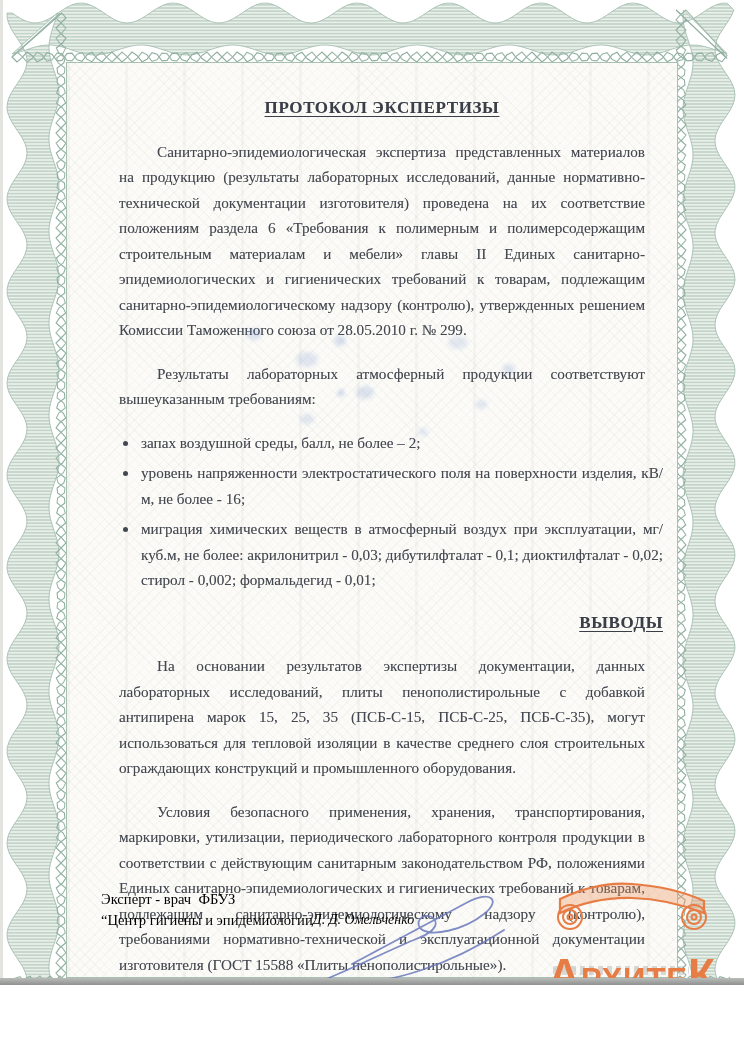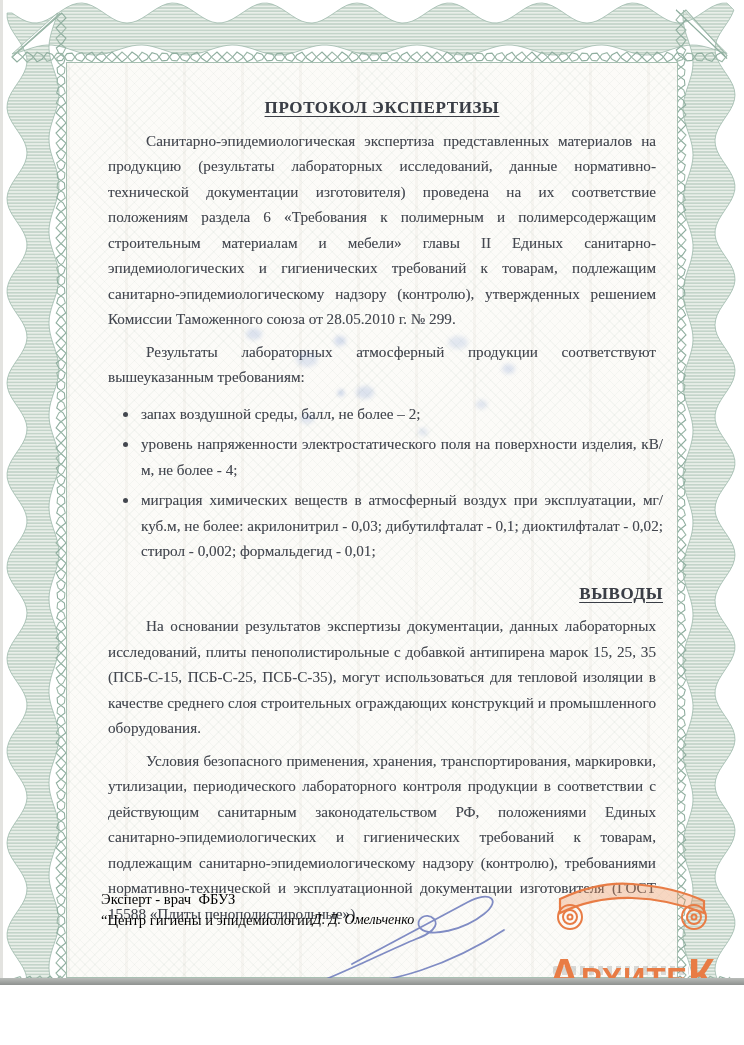--- a/index.html
+++ b/index.html
@@ -18,21 +18,21 @@
           repeating-linear-gradient(45deg, rgba(152,178,162,.08) 0 1px, transparent 1px 7px),
           repeating-linear-gradient(-45deg, rgba(152,178,162,.08) 0 1px, transparent 1px 7px),
           repeating-linear-gradient(90deg, rgba(232,228,221,.30) 0 3px, transparent 3px 58px),
           #fcfbf8;}
   .content{position:absolute;left:34px;top:22px;width:562px;color:#43474f;
         font-size:15.2px;line-height:25.5px;
         text-shadow:0 0 .5px rgba(70,72,82,.35);}
   .doc-title{text-align:center;font-weight:bold;font-size:17px;letter-spacing:.6px;
         margin:10px 0 0 0;color:#3a3e46;
         text-decoration:underline;text-underline-offset:3px;}
-  p.just{text-align:justify;text-indent:38px;margin:7px;}
+  p.just{text-align:justify;text-indent:38px;margin:18px;}
   .p1{margin-top:25px;}
   .p2{margin-top:12px;}
   ul.reqs{margin:11px 0 0 0;padding:0 0 0 22px;}
   ul.reqs li{text-align:justify;margin:0 0 5px 16px;padding-left:2px;}
   ul.reqs li::marker{color:#43474f;}
   .h2{text-align:right;font-weight:bold;font-size:17px;letter-spacing:.6px;margin:17px 0 0 0;
         color:#3a3e46;text-decoration:underline;text-underline-offset:3px;}
   .p3{margin-top:17px;}
   .p4{margin-top:5px;}
   
@@ -78,21 +78,21 @@
     <path id="zig2" fill="none" stroke="#9bb7a8" stroke-width="1.1" d="M12.0 57.0 L 17.0 52.0 L 22.0 56.3 L 27.0 61.9 L 32.0 58.5 L 37.0 52.3 L 42.0 54.8 L 47.0 61.3 L 52.0 59.8 L 57.0 53.1 L 62.0 53.6 L 67.0 60.4 L 72.0 60.9 L 77.0 54.2 L 82.0 52.7 L 87.0 59.2 L 92.0 61.7 L 97.0 55.5 L 102.0 52.1 L 107.0 57.7 L 112.0 62.0 L 117.0 57.0 L 122.0 52.0 L 127.0 56.3 L 132.0 61.9 L 137.0 58.5 L 142.0 52.3 L 147.0 54.8 L 152.0 61.3 L 157.0 59.8 L 162.0 53.1 L 167.0 53.6 L 172.0 60.4 L 177.0 60.9 L 182.0 54.2 L 187.0 52.7 L 192.0 59.2 L 197.0 61.7 L 202.0 55.5 L 207.0 52.1 L 212.0 57.7 L 217.0 62.0 L 222.0 57.0 L 227.0 52.0 L 232.0 56.3 L 237.0 61.9 L 242.0 58.5 L 247.0 52.3 L 252.0 54.8 L 257.0 61.3 L 262.0 59.8 L 267.0 53.1 L 272.0 53.6 L 277.0 60.4 L 282.0 60.9 L 287.0 54.2 L 292.0 52.7 L 297.0 59.2 L 302.0 61.7 L 307.0 55.5 L 312.0 52.1 L 317.0 57.7 L 322.0 62.0 L 327.0 57.0 L 332.0 52.0 L 337.0 56.3 L 342.0 61.9 L 347.0 58.5 L 352.0 52.3 L 357.0 54.8 L 362.0 61.3 L 367.0 59.8 L 372.0 53.1 L 377.0 53.6 L 382.0 60.4 L 387.0 60.9 L 392.0 54.2 L 397.0 52.7 L 402.0 59.2 L 407.0 61.7 L 412.0 55.5 L 417.0 52.1 L 422.0 57.7 L 427.0 62.0 L 432.0 57.0 L 437.0 52.0 L 442.0 56.3 L 447.0 61.9 L 452.0 58.5 L 457.0 52.3 L 462.0 54.8 L 467.0 61.3 L 472.0 59.8 L 477.0 53.1 L 482.0 53.6 L 487.0 60.4 L 492.0 60.9 L 497.0 54.2 L 502.0 52.7 L 507.0 59.2 L 512.0 61.7 L 517.0 55.5 L 522.0 52.1 L 527.0 57.7 L 532.0 62.0 L 537.0 57.0 L 542.0 52.0 L 547.0 56.3 L 552.0 61.9 L 557.0 58.5 L 562.0 52.3 L 567.0 54.8 L 572.0 61.3 L 577.0 59.8 L 582.0 53.1 L 587.0 53.6 L 592.0 60.4 L 597.0 60.9 L 602.0 54.2 L 607.0 52.7 L 612.0 59.2 L 617.0 61.7 L 622.0 55.5 L 627.0 52.1 L 632.0 57.7 L 637.0 62.0 L 642.0 57.0 L 647.0 52.0 L 652.0 56.3 L 657.0 61.9 L 662.0 58.5 L 667.0 52.3 L 672.0 54.8 L 677.0 61.3 L 682.0 59.8 L 687.0 53.1 L 692.0 53.6 L 697.0 60.4 L 702.0 60.9 L 707.0 54.2 L 712.0 52.7 L 717.0 59.2 L 722.0 61.7 L 727.0 55.5 L 685.9 10.0 L 680.3 15.0 L 676.0 20.0 L 681.0 25.0 L 686.0 30.0 L 681.7 35.0 L 676.1 40.0 L 679.5 45.0 L 685.7 50.0 L 683.2 55.0 L 676.7 60.0 L 678.2 65.0 L 684.9 70.0 L 684.4 75.0 L 677.6 80.0 L 677.1 85.0 L 683.8 90.0 L 685.3 95.0 L 678.8 100.0 L 676.3 105.0 L 682.5 110.0 L 685.9 115.0 L 680.3 120.0 L 676.0 125.0 L 681.0 130.0 L 686.0 135.0 L 681.7 140.0 L 676.1 145.0 L 679.5 150.0 L 685.7 155.0 L 683.2 160.0 L 676.7 165.0 L 678.2 170.0 L 684.9 175.0 L 684.4 180.0 L 677.6 185.0 L 677.1 190.0 L 683.8 195.0 L 685.3 200.0 L 678.8 205.0 L 676.3 210.0 L 682.5 215.0 L 685.9 220.0 L 680.3 225.0 L 676.0 230.0 L 681.0 235.0 L 686.0 240.0 L 681.7 245.0 L 676.1 250.0 L 679.5 255.0 L 685.7 260.0 L 683.2 265.0 L 676.7 270.0 L 678.2 275.0 L 684.9 280.0 L 684.4 285.0 L 677.6 290.0 L 677.1 295.0 L 683.8 300.0 L 685.3 305.0 L 678.8 310.0 L 676.3 315.0 L 682.5 320.0 L 685.9 325.0 L 680.3 330.0 L 676.0 335.0 L 681.0 340.0 L 686.0 345.0 L 681.7 350.0 L 676.1 355.0 L 679.5 360.0 L 685.7 365.0 L 683.2 370.0 L 676.7 375.0 L 678.2 380.0 L 684.9 385.0 L 684.4 390.0 L 677.6 395.0 L 677.1 400.0 L 683.8 405.0 L 685.3 410.0 L 678.8 415.0 L 676.3 420.0 L 682.5 425.0 L 685.9 430.0 L 680.3 435.0 L 676.0 440.0 L 681.0 445.0 L 686.0 450.0 L 681.7 455.0 L 676.1 460.0 L 679.5 465.0 L 685.7 470.0 L 683.2 475.0 L 676.7 480.0 L 678.2 485.0 L 684.9 490.0 L 684.4 495.0 L 677.6 500.0 L 677.1 505.0 L 683.8 510.0 L 685.3 515.0 L 678.8 520.0 L 676.3 525.0 L 682.5 530.0 L 685.9 535.0 L 680.3 540.0 L 676.0 545.0 L 681.0 550.0 L 686.0 555.0 L 681.7 560.0 L 676.1 565.0 L 679.5 570.0 L 685.7 575.0 L 683.2 580.0 L 676.7 585.0 L 678.2 590.0 L 684.9 595.0 L 684.4 600.0 L 677.6 605.0 L 677.1 610.0 L 683.8 615.0 L 685.3 620.0 L 678.8 625.0 L 676.3 630.0 L 682.5 635.0 L 685.9 640.0 L 680.3 645.0 L 676.0 650.0 L 681.0 655.0 L 686.0 660.0 L 681.7 665.0 L 676.1 670.0 L 679.5 675.0 L 685.7 680.0 L 683.2 685.0 L 676.7 690.0 L 678.2 695.0 L 684.9 700.0 L 684.4 705.0 L 677.6 710.0 L 677.1 715.0 L 683.8 720.0 L 685.3 725.0 L 678.8 730.0 L 676.3 735.0 L 682.5 740.0 L 685.9 745.0 L 680.3 750.0 L 676.0 755.0 L 681.0 760.0 L 686.0 765.0 L 681.7 770.0 L 676.1 775.0 L 679.5 780.0 L 685.7 785.0 L 683.2 790.0 L 676.7 795.0 L 678.2 800.0 L 684.9 805.0 L 684.4 810.0 L 677.6 815.0 L 677.1 820.0 L 683.8 825.0 L 685.3 830.0 L 678.8 835.0 L 676.3 840.0 L 682.5 845.0 L 685.9 850.0 L 680.3 855.0 L 676.0 860.0 L 681.0 865.0 L 686.0 870.0 L 681.7 875.0 L 676.1 880.0 L 679.5 885.0 L 685.7 890.0 L 683.2 895.0 L 676.7 900.0 L 678.2 905.0 L 684.9 910.0 L 684.4 915.0 L 677.6 920.0 L 677.1 925.0 L 683.8 930.0 L 685.3 935.0 L 678.8 940.0 L 676.3 945.0 L 682.5 950.0 L 685.9 955.0 L 680.3 960.0 L 676.0 965.0 L 681.0 970.0 L 686.0 975.0 L 681.7 980.0 L 676.1 985.0 L 679.5 990.0 L 685.7 995.0 L 683.2 1000.0 L 676.7 1005.0 L 678.2 1010.0 L 684.9 1015.0 L 684.4 1020.0 L 677.6 1025.0 L 730.0 977.1 L 725.0 983.8 L 720.0 985.3 L 715.0 978.8 L 710.0 976.3 L 705.0 982.5 L 700.0 985.9 L 695.0 980.3 L 690.0 976.0 L 685.0 981.0 L 680.0 986.0 L 675.0 981.7 L 670.0 976.1 L 665.0 979.5 L 660.0 985.7 L 655.0 983.2 L 650.0 976.7 L 645.0 978.2 L 640.0 984.9 L 635.0 984.4 L 630.0 977.6 L 625.0 977.1 L 620.0 983.8 L 615.0 985.3 L 610.0 978.8 L 605.0 976.3 L 600.0 982.5 L 595.0 985.9 L 590.0 980.3 L 585.0 976.0 L 580.0 981.0 L 575.0 986.0 L 570.0 981.7 L 565.0 976.1 L 560.0 979.5 L 555.0 985.7 L 550.0 983.2 L 545.0 976.7 L 540.0 978.2 L 535.0 984.9 L 530.0 984.4 L 525.0 977.6 L 520.0 977.1 L 515.0 983.8 L 510.0 985.3 L 505.0 978.8 L 500.0 976.3 L 495.0 982.5 L 490.0 985.9 L 485.0 980.3 L 480.0 976.0 L 475.0 981.0 L 470.0 986.0 L 465.0 981.7 L 460.0 976.1 L 455.0 979.5 L 450.0 985.7 L 445.0 983.2 L 440.0 976.7 L 435.0 978.2 L 430.0 984.9 L 425.0 984.4 L 420.0 977.6 L 415.0 977.1 L 410.0 983.8 L 405.0 985.3 L 400.0 978.8 L 395.0 976.3 L 390.0 982.5 L 385.0 985.9 L 380.0 980.3 L 375.0 976.0 L 370.0 981.0 L 365.0 986.0 L 360.0 981.7 L 355.0 976.1 L 350.0 979.5 L 345.0 985.7 L 340.0 983.2 L 335.0 976.7 L 330.0 978.2 L 325.0 984.9 L 320.0 984.4 L 315.0 977.6 L 310.0 977.1 L 305.0 983.8 L 300.0 985.3 L 295.0 978.8 L 290.0 976.3 L 285.0 982.5 L 280.0 985.9 L 275.0 980.3 L 270.0 976.0 L 265.0 981.0 L 260.0 986.0 L 255.0 981.7 L 250.0 976.1 L 245.0 979.5 L 240.0 985.7 L 235.0 983.2 L 230.0 976.7 L 225.0 978.2 L 220.0 984.9 L 215.0 984.4 L 210.0 977.6 L 205.0 977.1 L 200.0 983.8 L 195.0 985.3 L 190.0 978.8 L 185.0 976.3 L 180.0 982.5 L 175.0 985.9 L 170.0 980.3 L 165.0 976.0 L 160.0 981.0 L 155.0 986.0 L 150.0 981.7 L 145.0 976.1 L 140.0 979.5 L 135.0 985.7 L 130.0 983.2 L 125.0 976.7 L 120.0 978.2 L 115.0 984.9 L 110.0 984.4 L 105.0 977.6 L 100.0 977.1 L 95.0 983.8 L 90.0 985.3 L 85.0 978.8 L 80.0 976.3 L 75.0 982.5 L 70.0 985.9 L 65.0 980.3 L 60.0 976.0 L 55.0 981.0 L 50.0 986.0 L 45.0 981.7 L 40.0 976.1 L 35.0 979.5 L 30.0 985.7 L 25.0 983.2 L 20.0 976.7 L 15.0 978.2 L 57.1 1028.0 L 57.6 1023.0 L 64.4 1018.0 L 64.9 1013.0 L 58.2 1008.0 L 56.7 1003.0 L 63.2 998.0 L 65.7 993.0 L 59.5 988.0 L 56.1 983.0 L 61.7 978.0 L 66.0 973.0 L 61.0 968.0 L 56.0 963.0 L 60.3 958.0 L 65.9 953.0 L 62.5 948.0 L 56.3 943.0 L 58.8 938.0 L 65.3 933.0 L 63.8 928.0 L 57.1 923.0 L 57.6 918.0 L 64.4 913.0 L 64.9 908.0 L 58.2 903.0 L 56.7 898.0 L 63.2 893.0 L 65.7 888.0 L 59.5 883.0 L 56.1 878.0 L 61.7 873.0 L 66.0 868.0 L 61.0 863.0 L 56.0 858.0 L 60.3 853.0 L 65.9 848.0 L 62.5 843.0 L 56.3 838.0 L 58.8 833.0 L 65.3 828.0 L 63.8 823.0 L 57.1 818.0 L 57.6 813.0 L 64.4 808.0 L 64.9 803.0 L 58.2 798.0 L 56.7 793.0 L 63.2 788.0 L 65.7 783.0 L 59.5 778.0 L 56.1 773.0 L 61.7 768.0 L 66.0 763.0 L 61.0 758.0 L 56.0 753.0 L 60.3 748.0 L 65.9 743.0 L 62.5 738.0 L 56.3 733.0 L 58.8 728.0 L 65.3 723.0 L 63.8 718.0 L 57.1 713.0 L 57.6 708.0 L 64.4 703.0 L 64.9 698.0 L 58.2 693.0 L 56.7 688.0 L 63.2 683.0 L 65.7 678.0 L 59.5 673.0 L 56.1 668.0 L 61.7 663.0 L 66.0 658.0 L 61.0 653.0 L 56.0 648.0 L 60.3 643.0 L 65.9 638.0 L 62.5 633.0 L 56.3 628.0 L 58.8 623.0 L 65.3 618.0 L 63.8 613.0 L 57.1 608.0 L 57.6 603.0 L 64.4 598.0 L 64.9 593.0 L 58.2 588.0 L 56.7 583.0 L 63.2 578.0 L 65.7 573.0 L 59.5 568.0 L 56.1 563.0 L 61.7 558.0 L 66.0 553.0 L 61.0 548.0 L 56.0 543.0 L 60.3 538.0 L 65.9 533.0 L 62.5 528.0 L 56.3 523.0 L 58.8 518.0 L 65.3 513.0 L 63.8 508.0 L 57.1 503.0 L 57.6 498.0 L 64.4 493.0 L 64.9 488.0 L 58.2 483.0 L 56.7 478.0 L 63.2 473.0 L 65.7 468.0 L 59.5 463.0 L 56.1 458.0 L 61.7 453.0 L 66.0 448.0 L 61.0 443.0 L 56.0 438.0 L 60.3 433.0 L 65.9 428.0 L 62.5 423.0 L 56.3 418.0 L 58.8 413.0 L 65.3 408.0 L 63.8 403.0 L 57.1 398.0 L 57.6 393.0 L 64.4 388.0 L 64.9 383.0 L 58.2 378.0 L 56.7 373.0 L 63.2 368.0 L 65.7 363.0 L 59.5 358.0 L 56.1 353.0 L 61.7 348.0 L 66.0 343.0 L 61.0 338.0 L 56.0 333.0 L 60.3 328.0 L 65.9 323.0 L 62.5 318.0 L 56.3 313.0 L 58.8 308.0 L 65.3 303.0 L 63.8 298.0 L 57.1 293.0 L 57.6 288.0 L 64.4 283.0 L 64.9 278.0 L 58.2 273.0 L 56.7 268.0 L 63.2 263.0 L 65.7 258.0 L 59.5 253.0 L 56.1 248.0 L 61.7 243.0 L 66.0 238.0 L 61.0 233.0 L 56.0 228.0 L 60.3 223.0 L 65.9 218.0 L 62.5 213.0 L 56.3 208.0 L 58.8 203.0 L 65.3 198.0 L 63.8 193.0 L 57.1 188.0 L 57.6 183.0 L 64.4 178.0 L 64.9 173.0 L 58.2 168.0 L 56.7 163.0 L 63.2 158.0 L 65.7 153.0 L 59.5 148.0 L 56.1 143.0 L 61.7 138.0 L 66.0 133.0 L 61.0 128.0 L 56.0 123.0 L 60.3 118.0 L 65.9 113.0 L 62.5 108.0 L 56.3 103.0 L 58.8 98.0 L 65.3 93.0 L 63.8 88.0 L 57.1 83.0 L 57.6 78.0 L 64.4 73.0 L 64.9 68.0 L 58.2 63.0 L 56.7 58.0 L 63.2 53.0 L 65.7 48.0 L 59.5 43.0 L 56.1 38.0 L 61.7 33.0 L 66.0 28.0 L 61.0 23.0 L 56.0 18.0 L 60.3 13.0 Z"></path>
   </svg>
 
   <div class="panel">
     <div class="content">
       <div class="doc-title">ПРОТОКОЛ ЭКСПЕРТИЗЫ</div>
       <p class="just p1">Санитарно-эпидемиологическая экспертиза представленных материалов на продукцию (результаты лабораторных исследований, данные нормативно-технической документации изготовителя) проведена на их соответствие положениям раздела 6 «Требования к полимерным и полимерсодержащим строительным материалам и мебели» главы II Единых санитарно-эпидемиологических и гигиенических требований к товарам, подлежащим санитарно-эпидемиологическому надзору (контролю), утвержденных решением Комиссии Таможенного союза от 28.05.2010 г. № 299.</p>
       <p class="just p2">Результаты лабораторных атмосферный продукции соответствуют вышеуказанным требованиям:</p>
       <ul class="reqs">
         <li>запах воздушной среды, балл, не более – 2;</li>
-        <li>уровень напряженности электростатического поля на поверхности изделия, кВ/м, не более - 4;</li>
+        <li>уровень напряженности электростатического поля на поверхности изделия, кВ/м, не более - 16;</li>
         <li>миграция химических веществ в атмосферный воздух при эксплуатации, мг/куб.м, не более: акрилонитрил - 0,03; дибутилфталат - 0,1; диоктилфталат - 0,02; стирол - 0,002; формальдегид - 0,01;</li>
       </ul>
       <div class="h2">ВЫВОДЫ</div>
       <p class="just p3">На основании результатов экспертизы документации, данных лабораторных исследований, плиты пенополистирольные с добавкой антипирена марок 15, 25, 35 (ПСБ-С-15, ПСБ-С-25, ПСБ-С-35), могут использоваться для тепловой изоляции в качестве среднего слоя строительных ограждающих конструкций и промышленного оборудования.</p>
       <p class="just p4">Условия безопасного применения, хранения, транспортирования, маркировки, утилизации, периодического лабораторного контроля продукции в соответствии с действующим санитарным законодательством РФ, положениями Единых санитарно-эпидемиологических и гигиенических требований к товарам, подлежащим санитарно-эпидемиологическому надзору (контролю), требованиями нормативно-технической и эксплуатационной документации изготовителя (ГОСТ 15588 «Плиты пенополистирольные»).</p>
     </div>
 
     <div class="sig-row">
       <div class="sig-left">
         <div class="l1">Эксперт - врач  ФБУЗ</div>

